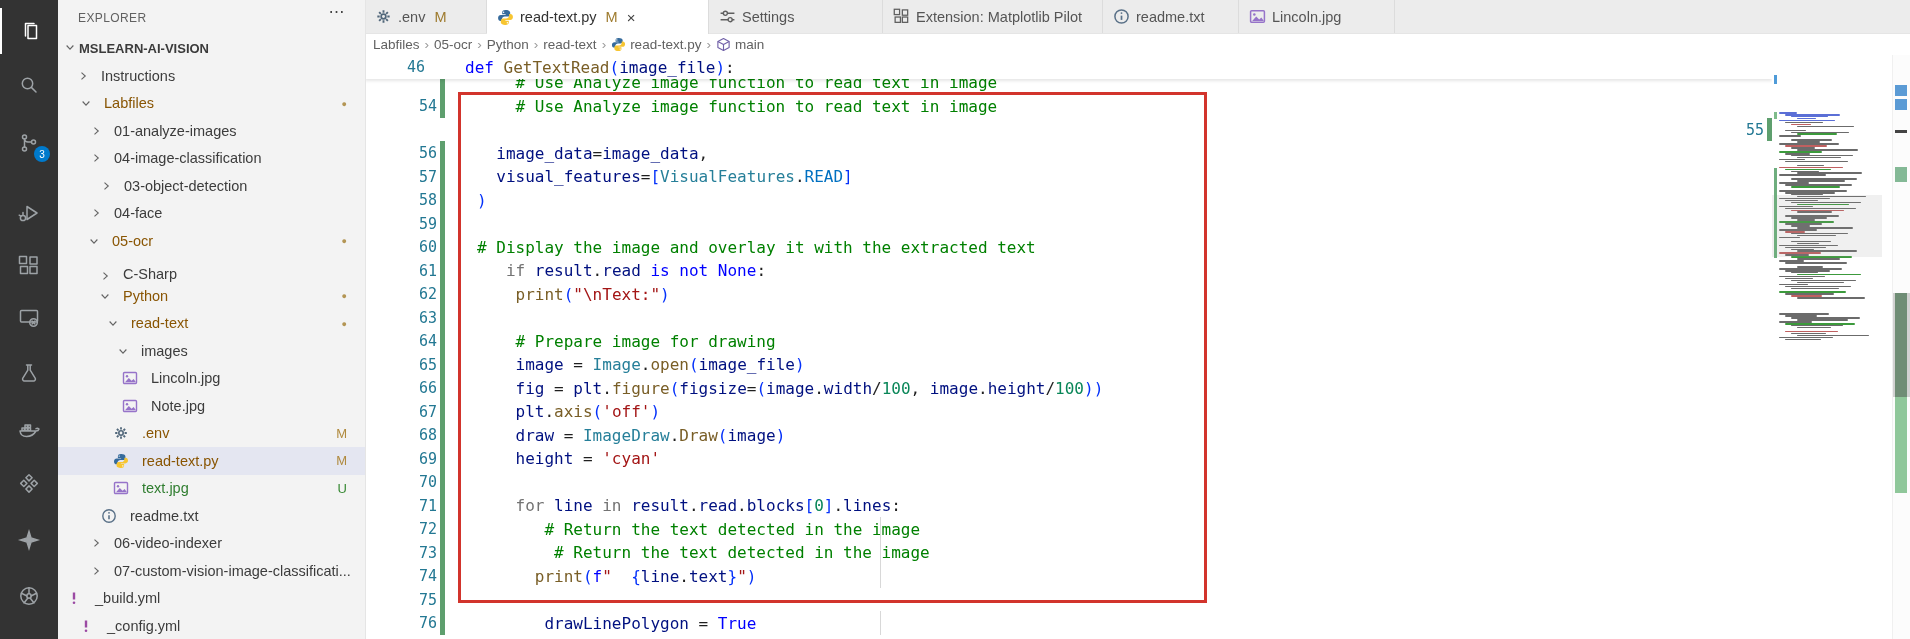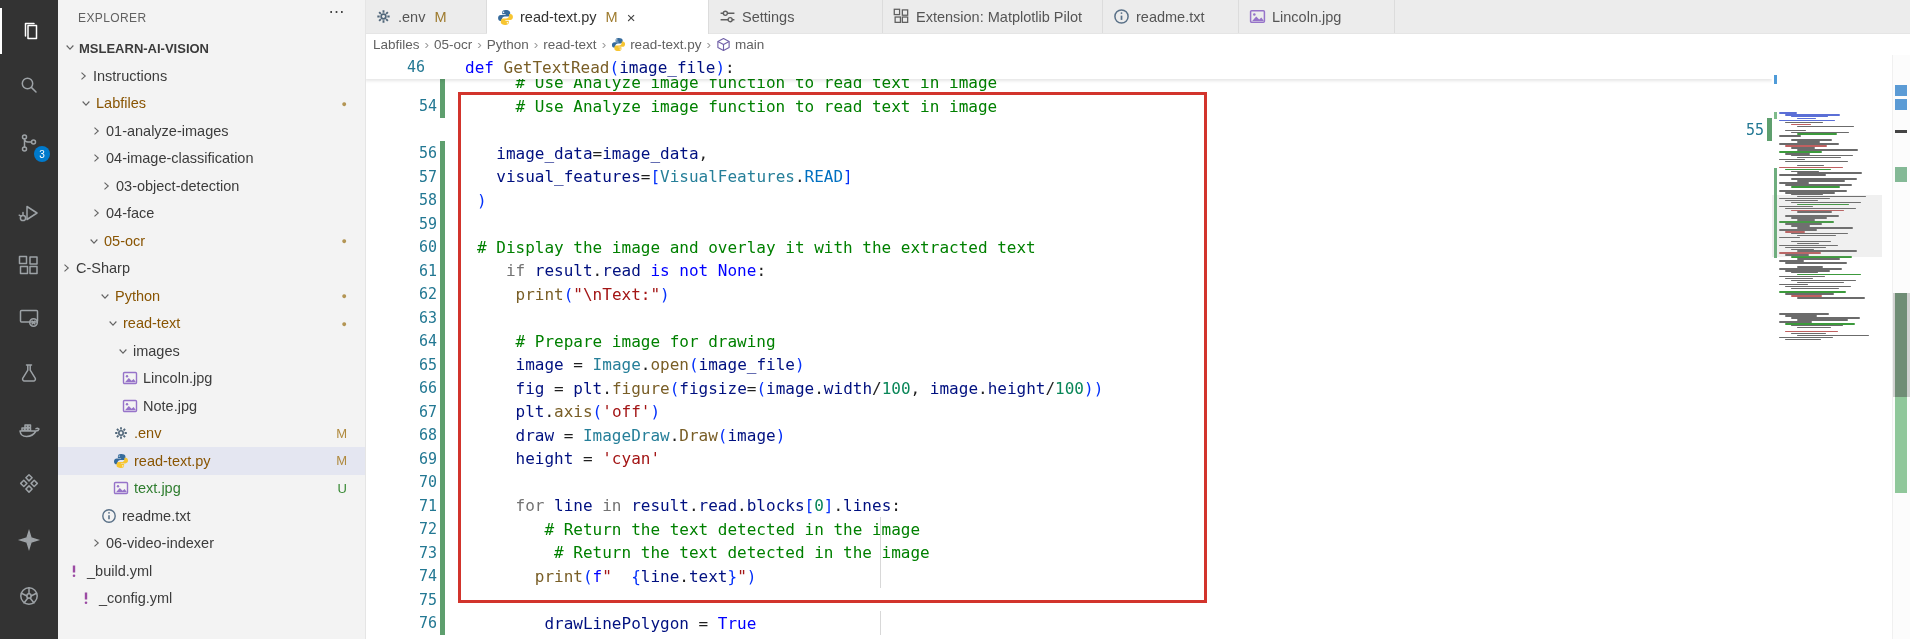--- a/index.html
+++ b/index.html
@@ -15,21 +15,21 @@
   #sidebar{position:absolute;left:58px;top:0;width:307px;height:639px;background:#f3f3f3;z-index:20;border-right:1px solid #e5e5e5;}
   #sb-head{height:35px;display:flex;align-items:center;padding-left:20px;color:#616161;font-size:12px;letter-spacing:.4px;}
   #sb-more{position:absolute;right:20px;top:2px;color:#424242;font-size:16px;cursor:pointer;}
   #root-row{height:27px;display:flex;align-items:center;font-weight:bold;font-size:13px;color:#3b3b3b;padding-left:6px;cursor:pointer;}
   #root-row .chev{margin-right:3px;}
   .tree{position:relative;}
   .trow{height:27.5px;display:flex;align-items:center;font-size:14.5px;color:#3c3c3c;position:relative;cursor:pointer;white-space:nowrap;overflow:hidden;}
   .trow.sel{background:#e4e6f1;}
   .trow .chev{width:16px;display:inline-flex;justify-content:center;color:#646464;flex:none;}
   .trow .ficon{width:18px;display:inline-flex;justify-content:center;margin-right:3px;flex:none;}
-  .trow .lbl{margin-left:2px;}
+  .trow .lbl{margin-left:10px;}
   .trow.modified .lbl{color:#895503;}
   .trow.untracked .lbl{color:#2f7d2f;}
   .badge{position:absolute;right:18px;font-size:13px;color:#b08a3e;}
   .badge.u{color:#388a34;}
   .badge.dot{font-size:9px;top:9px;color:#b39554;}
   .chev svg{width:12px;height:12px;stroke:#646464;stroke-width:1.6;fill:none;}
   
   #main{position:absolute;left:365px;top:0;right:0;height:639px;background:#fff;}
   #tabstrip{position:absolute;left:0;top:0;right:0;height:33px;background:#ececec;border-bottom:1px solid #e5e5e5;display:flex;z-index:10;}
   .tab{height:33px;display:flex;align-items:center;padding:0 10px;border-right:1px solid #dcdcdc;font-size:14.5px;color:#555;background:#ececec;cursor:pointer;flex:none;box-sizing:border-box;}
@@ -231,21 +231,21 @@
       </div>
       <div class="trow modified" style="padding-left: 28px;">
         <span class="chev">
           <svg viewBox="0 0 16 16" width="100%" height="100%">
             <path d="M3.5 6 8 11l4.5-5" fill="none" stroke="#646464" stroke-width="1.5"></path>
           </svg>
         </span>
         <span class="lbl">05-ocr</span>
         <span class="badge dot">●</span>
       </div>
-      <div class="trow" style="">
+      <div class="trow" style="padding-left: 39px; align-items: flex-end;">
         <span class="chev">
           <svg viewBox="0 0 16 16" width="100%" height="100%">
             <path d="M6 3.5 11 8l-5 4.5" fill="none" stroke="#646464" stroke-width="1.5"></path>
           </svg>
         </span>
         <span class="lbl">C-Sharp</span>
       </div>
       <div class="trow modified" style="padding-left: 39px;">
         <span class="chev">
           <svg viewBox="0 0 16 16" width="100%" height="100%">
@@ -337,20 +337,28 @@
         </span>
         <span class="lbl">readme.txt</span>
       </div>
       <div class="trow" style="padding-left: 30px;">
         <span class="chev">
           <svg viewBox="0 0 16 16" width="100%" height="100%">
             <path d="M6 3.5 11 8l-5 4.5" fill="none" stroke="#646464" stroke-width="1.5"></path>
           </svg>
         </span>
         <span class="lbl">06-video-indexer</span>
+      </div>
+      <div class="trow" style="padding-left: 30px;">
+        <span class="chev">
+          <svg viewBox="0 0 16 16" width="100%" height="100%">
+            <path d="M6 3.5 11 8l-5 4.5" fill="none" stroke="#646464" stroke-width="1.5"></path>
+          </svg>
+        </span>
+        <span class="lbl">07-custom-vision-image-classificati...</span>
       </div>
       <div class="trow" style="padding-left: 8px;">
         <span class="ficon" style="width: 16px; height: 16px; display: inline-flex;">
           <svg viewBox="0 0 16 16" width="100%" height="100%">
             <path d="M8 2.5v7" stroke="#9b4aa3" stroke-width="2.4"></path>
             <circle cx="8" cy="12.8" r="1.3" fill="#9b4aa3"></circle>
           </svg>
         </span>
         <span class="lbl">_build.yml</span>
       </div>

